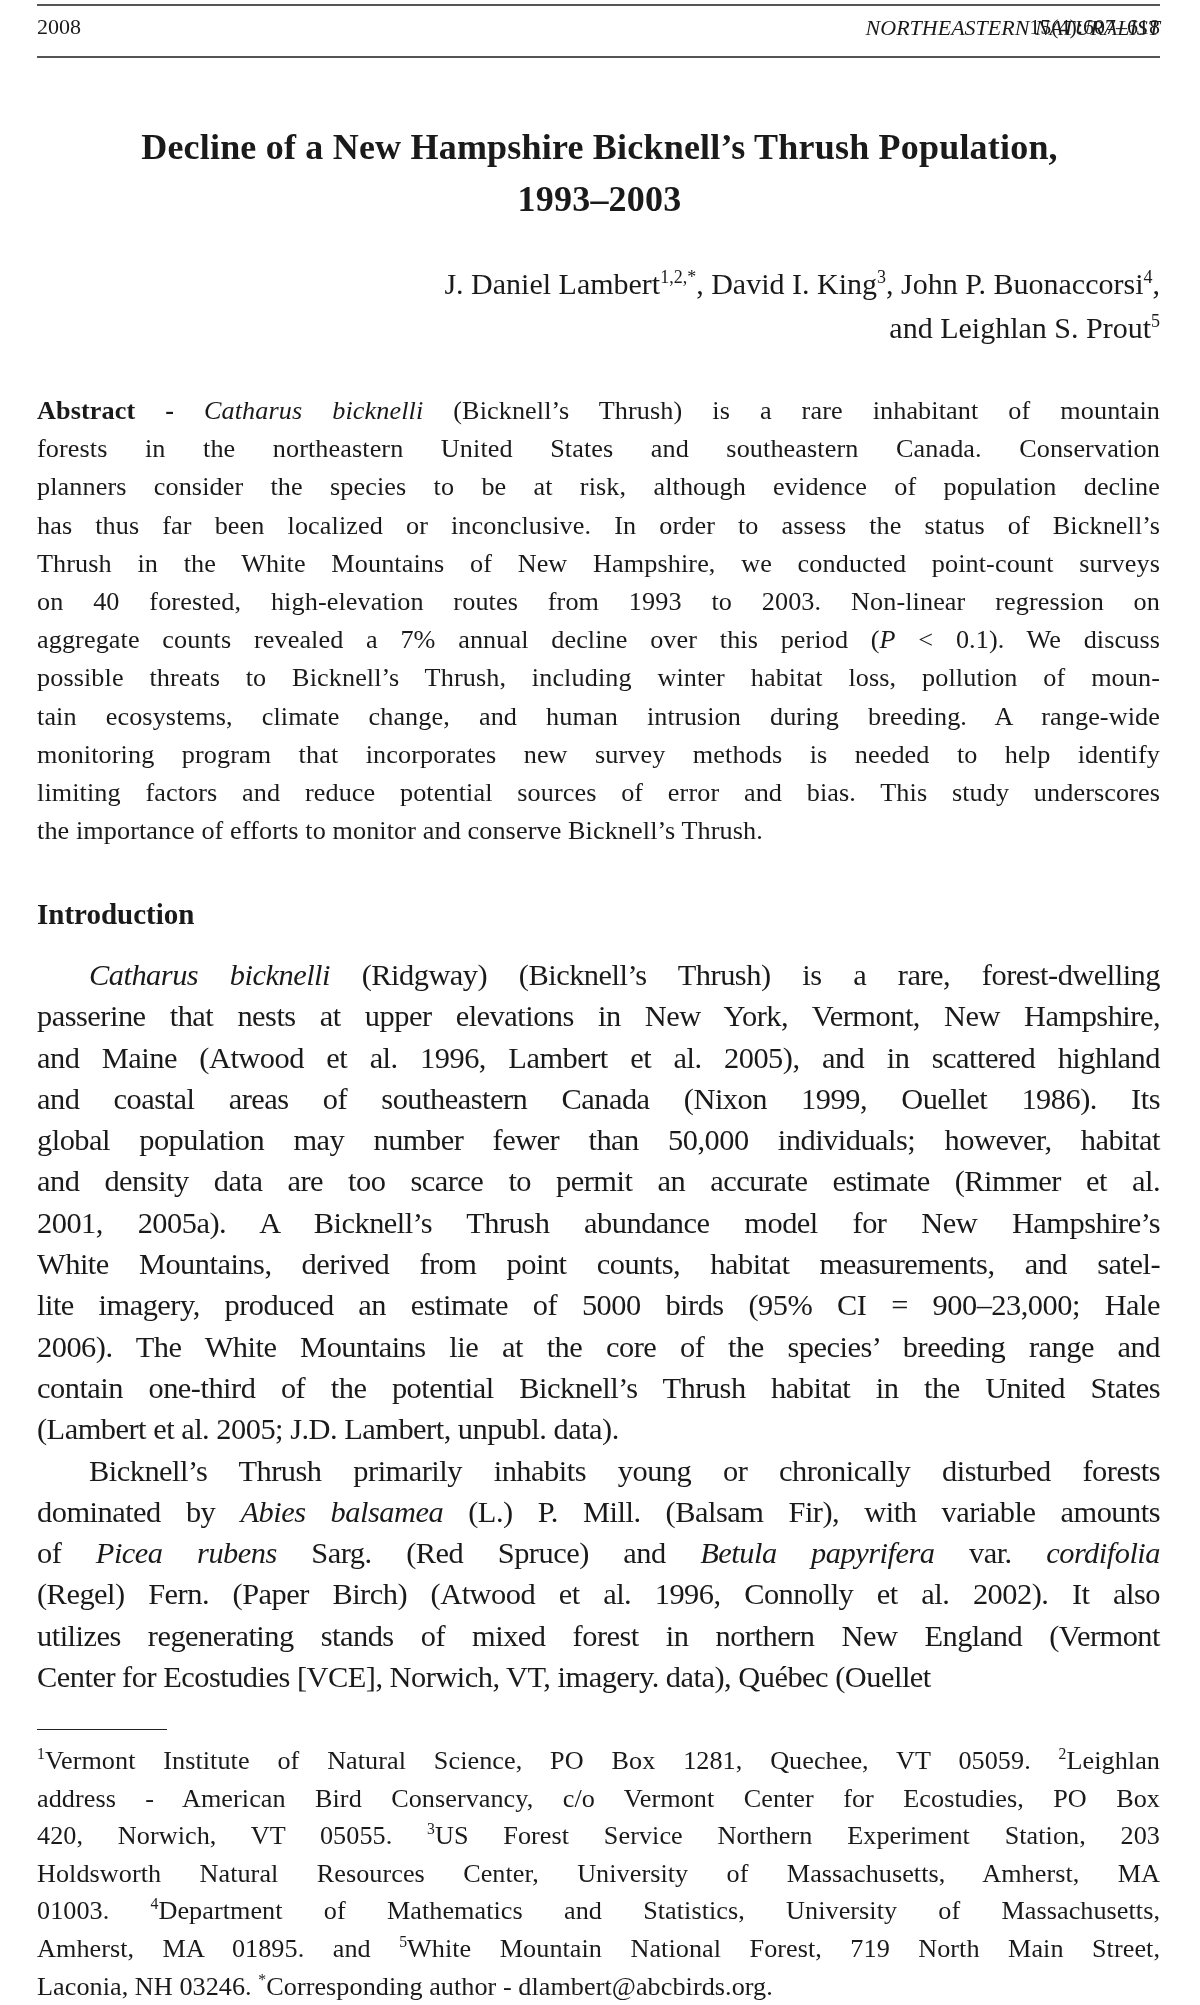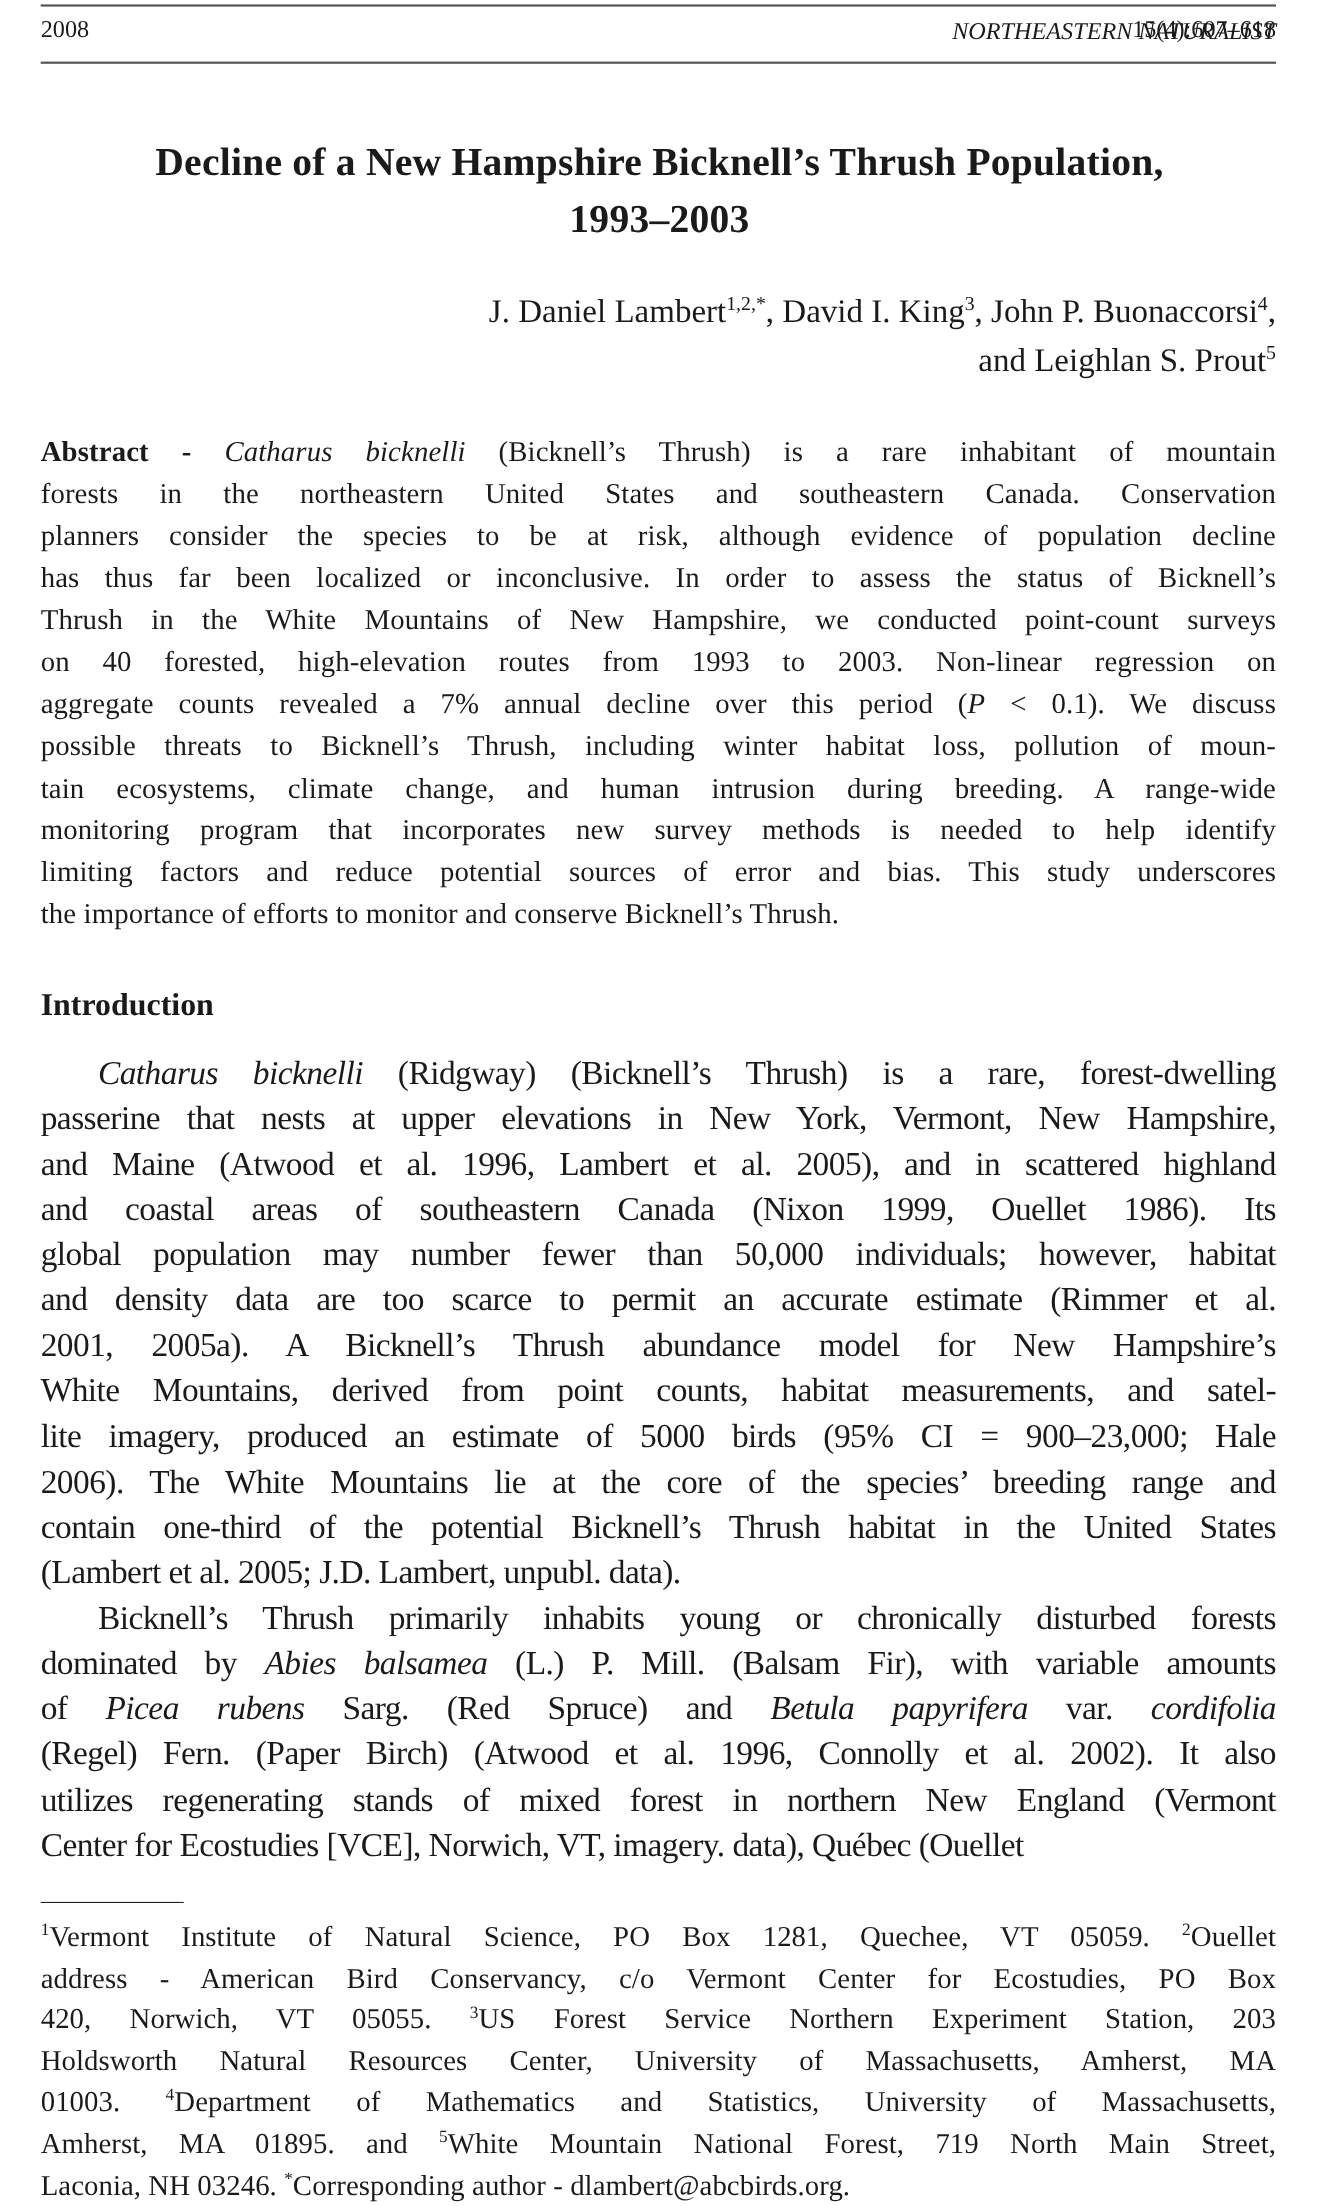--- a/index.html
+++ b/index.html
@@ -92,21 +92,21 @@
       <span class="line" style="text-indent: 52px;"><span>Bicknell’s Thrush primarily inhabits young or chronically disturbed forests</span></span>
       <span class="line"><span>dominated by </span><i>Abies balsamea</i><span> (L.) P. Mill. (Balsam Fir), with variable amounts</span></span>
       <span class="line"><span>of </span><i>Picea rubens</i><span> Sarg. (Red Spruce) and </span><i>Betula papyrifera</i><span> var. </span><i>cordifolia</i></span>
       <span class="line"><span>(Regel) Fern. (Paper Birch) (Atwood et al. 1996, Connolly et al. 2002). It also</span></span>
       <span class="line"><span>utilizes regenerating stands of mixed forest in northern New England (Vermont</span></span>
       <span class="line last"><span>Center for Ecostudies [VCE], Norwich, VT, imagery. data), Québec (Ouellet</span></span>
     </div>
 
   <div class="fn-rule"></div>
   <div class="footnotes fnl" id="footnotes">
-      <span class="line"><sup>1</sup><span>Vermont Institute of Natural Science, PO Box 1281, Quechee, VT 05059. </span><sup>2</sup><span>Ouellet</span></span>
+      <span class="line"><sup>1</sup><span>Vermont Institute of Natural Science, PO Box 1281, Quechee, VT 05059. </span><sup>2</sup><span>Leighlan</span></span>
       <span class="line"><span>address - American Bird Conservancy, c/o Vermont Center for Ecostudies, PO Box</span></span>
       <span class="line"><span>420, Norwich, VT 05055. </span><sup>3</sup><span>US Forest Service Northern Experiment Station, 203</span></span>
       <span class="line"><span>Holdsworth Natural Resources Center, University of Massachusetts, Amherst, MA</span></span>
       <span class="line"><span>01003. </span><sup>4</sup><span>Department of Mathematics and Statistics, University of Massachusetts,</span></span>
       <span class="line"><span>Amherst, MA 01895. and </span><sup>5</sup><span>White Mountain National Forest, 719 North Main Street,</span></span>
       <span class="line last"><span>Laconia, NH 03246. </span><sup>*</sup><span>Corresponding author - dlambert@abcbirds.org.</span></span>
     </div>
 </div>
 
 </body></html>

